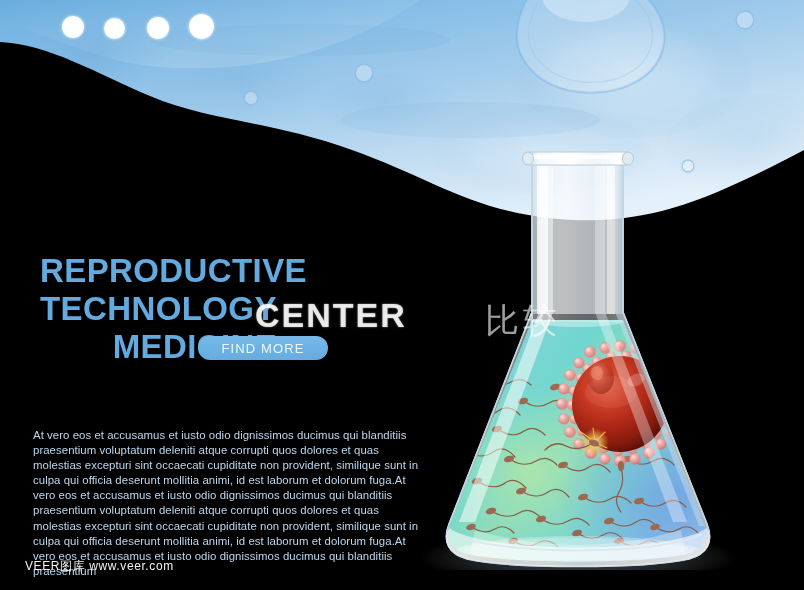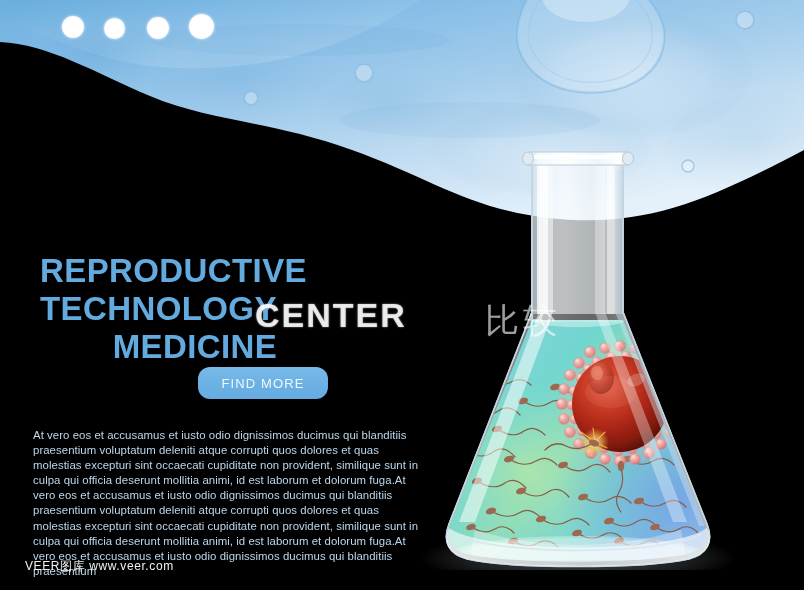--- a/index.html
+++ b/index.html
@@ -33,22 +33,22 @@
   .headline {
     position:absolute; left:40px; top:252px; width:450px;
     color:#63aade;
     font-size:33px; font-weight:bold; letter-spacing:.4px;
     line-height:38px; text-align:center;
   }
   .headline .l1 { display:block; text-align:left; }
   .headline .l2 { display:block; text-align:center; padding-right:140px; }
 
   .btn {
-    position:absolute; left:198px; top:367px;
-    width:130px; height:32px;
+    position:absolute; left:198px; top:336px;
+    width:130px; height:24px;
     border-radius:12px;
     background:linear-gradient(180deg,#78b9e8 0%,#6cb1e4 55%,#67ace1 100%);
     color:#eef7fd;
     font-size:13px; letter-spacing:1.1px;
     display:flex; align-items:center; justify-content:center;
     border:none; cursor:pointer;
     font-family:"Liberation Sans", sans-serif;
   }
 
   .body-copy {

